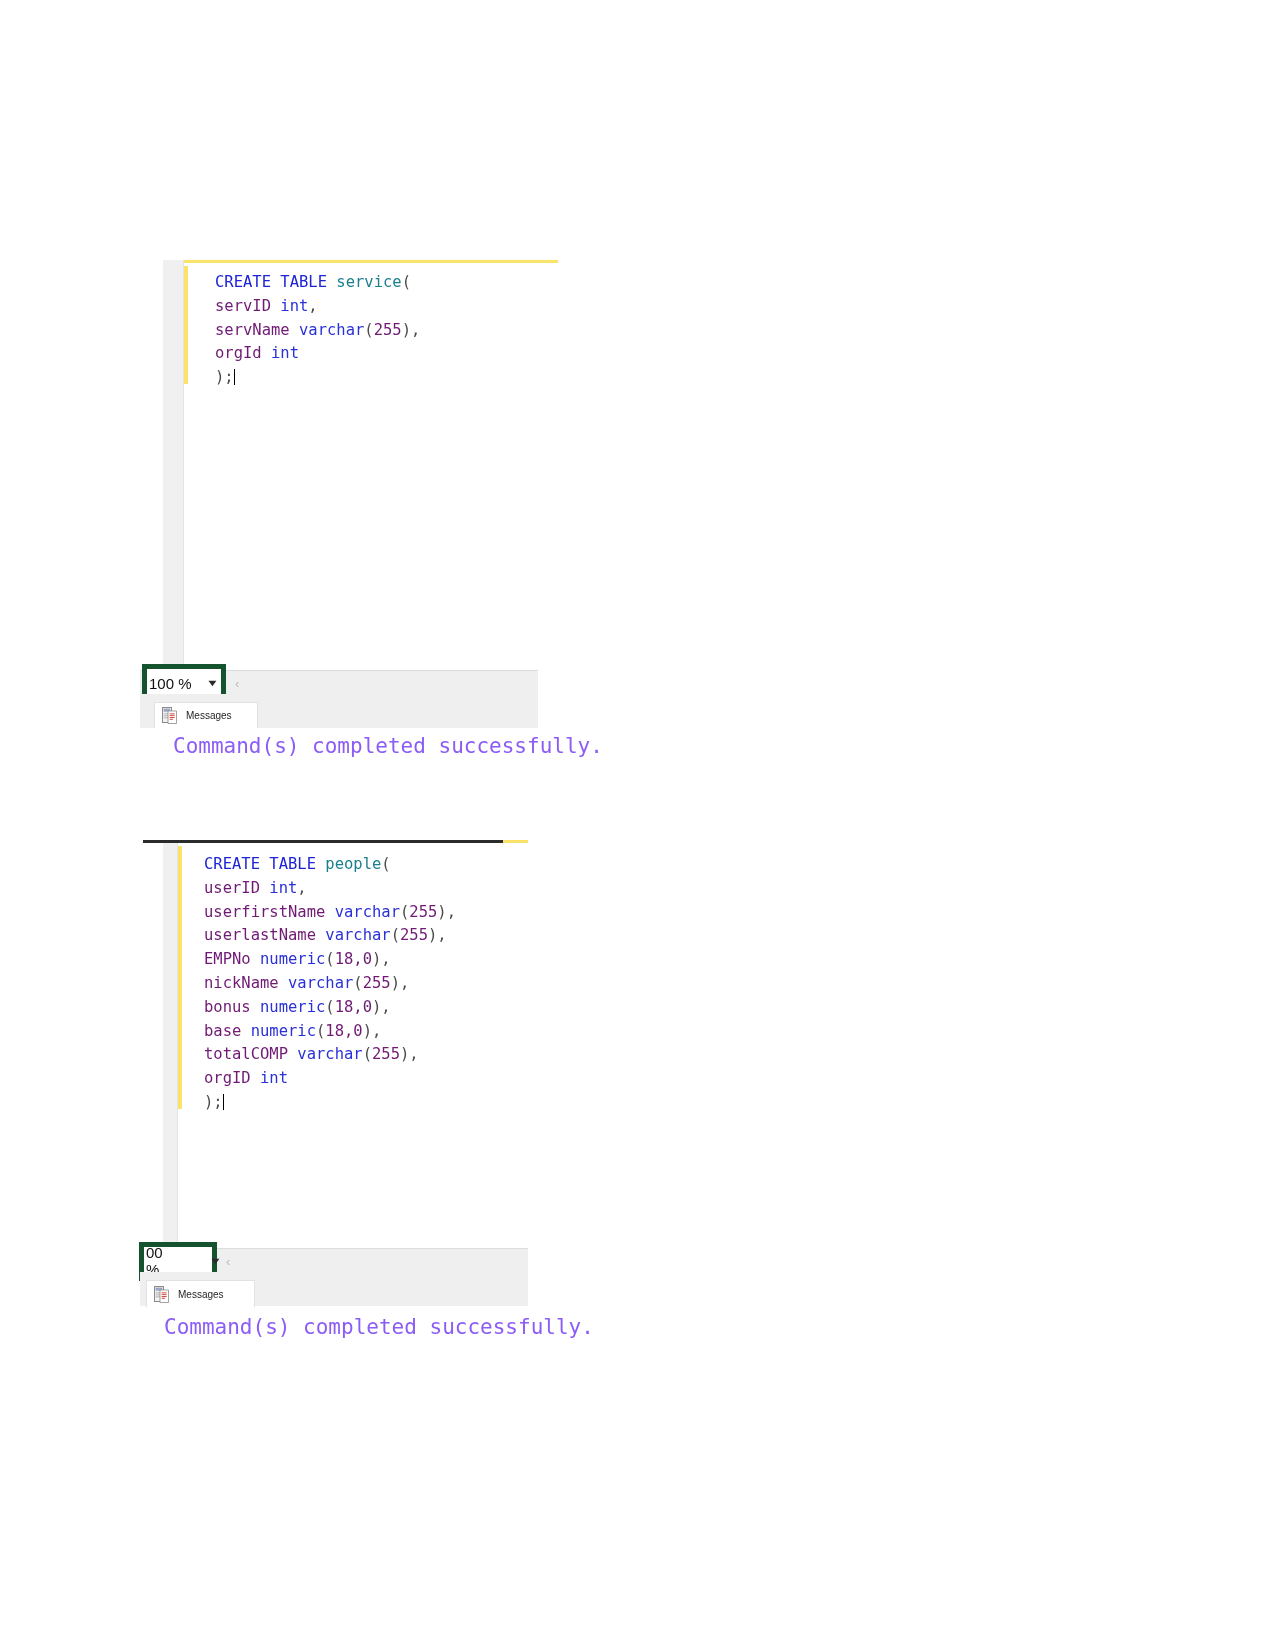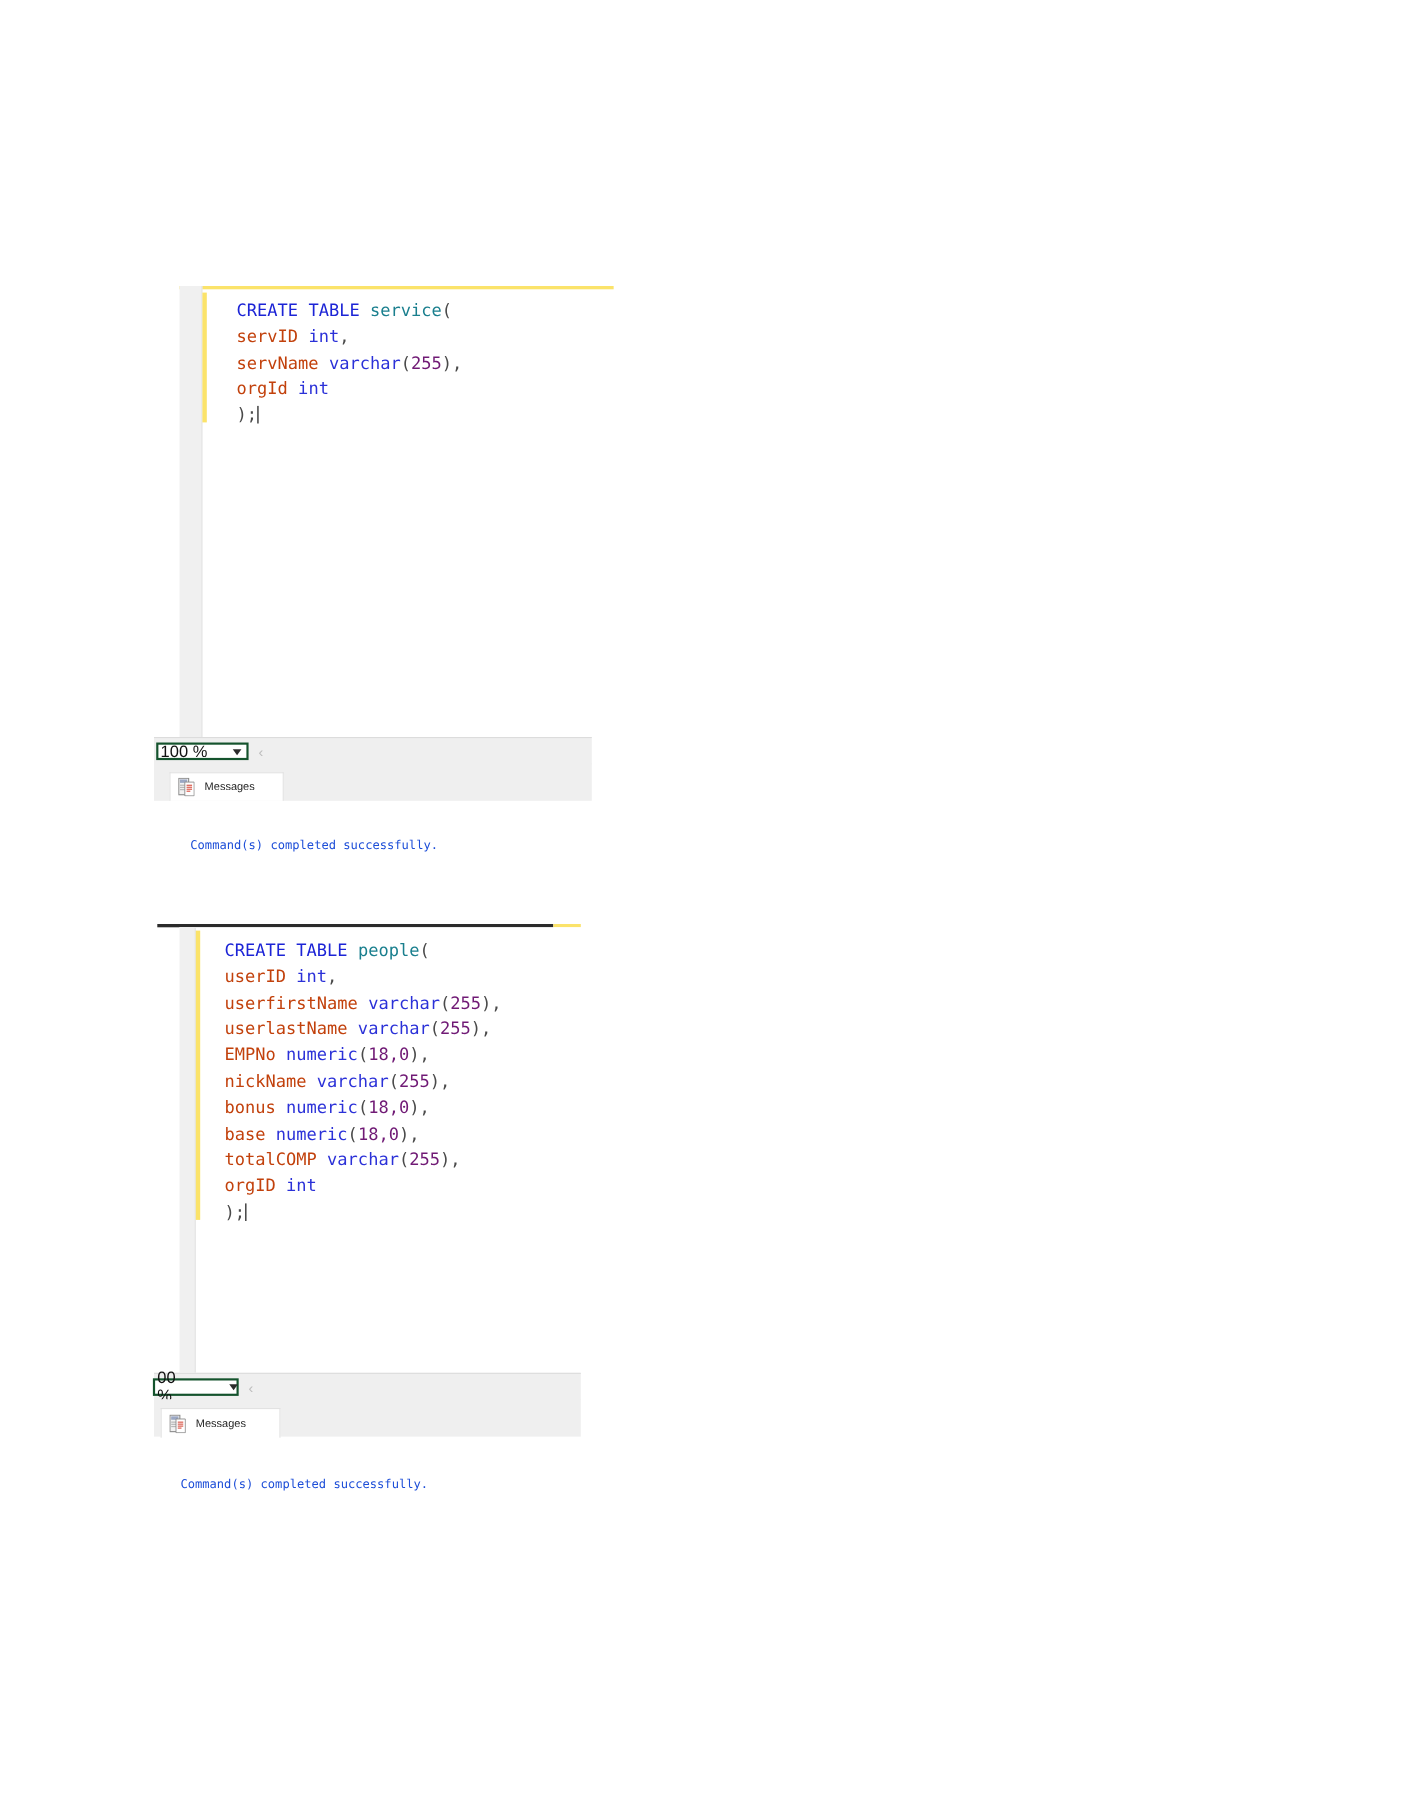--- a/index.html
+++ b/index.html
@@ -54,21 +54,21 @@
   .code {
     position: absolute;
     font-family: "DejaVu Sans Mono", "Liberation Mono", monospace;
     font-size: 15.5px;
     line-height: 23.8px;
     white-space: pre;
     color: #000000;
   }
   .code .kw   { color: #1c24d6; }      
   .code .tbl  { color: #1a7f8e; }      
-  .code .ident{ color: #c2410c; margin-top: 45px; }      
+  .code .ident{ color: #701a75; margin-top: 45px; }      
   .code .type { color: #2b31d8; }      
   .code .punc { color: #4a4a4a; }      
   .code .num  { color: #701a75; }      
   .code .caret {
     display: inline-block;
     width: 1px;
     height: 16px;
     background: #000;
     vertical-align: -3px;
     margin-left: 0px;
@@ -77,22 +77,22 @@
   
   .zoom-strip {
     position: absolute;
     background: #efefef;
     border-top: 1px solid #dcdcdc;
     display: flex;
     align-items: center;
   }
   .zoom-combo {
     background: #ffffff;
-    border: 2px solid #14532d;
-    height: 16px;
+    border: 5px solid #14532d;
+    height: 39px;
     display: flex;
     align-items: center;
     justify-content: space-between;
     font-size: 15px;
     color: #111;
     padding: 0 4px 0 2px;
     box-sizing: border-box;
     font-family: "Liberation Sans", sans-serif;
   }
   .zoom-combo .val { letter-spacing: 0px; }
@@ -133,24 +133,23 @@
   .msg-icon {
     width: 15px;
     height: 17px;
     position: relative;
     flex: none;
   }
 
   .msg-text {
     position: absolute;
     font-family: "DejaVu Sans Mono", "Liberation Mono", monospace;
-    font-size: 11px;
-    color: #1d4ed8;
+    font-size: 21px;
+    color: #8b5cf6;
     white-space: pre;
-    margin-top: 28px;
   }
 
   .dark-bar {
     position: absolute;
     background: #2b2b2b;
     height: 3px;
   }
 </style>
 </head>
 <body>

